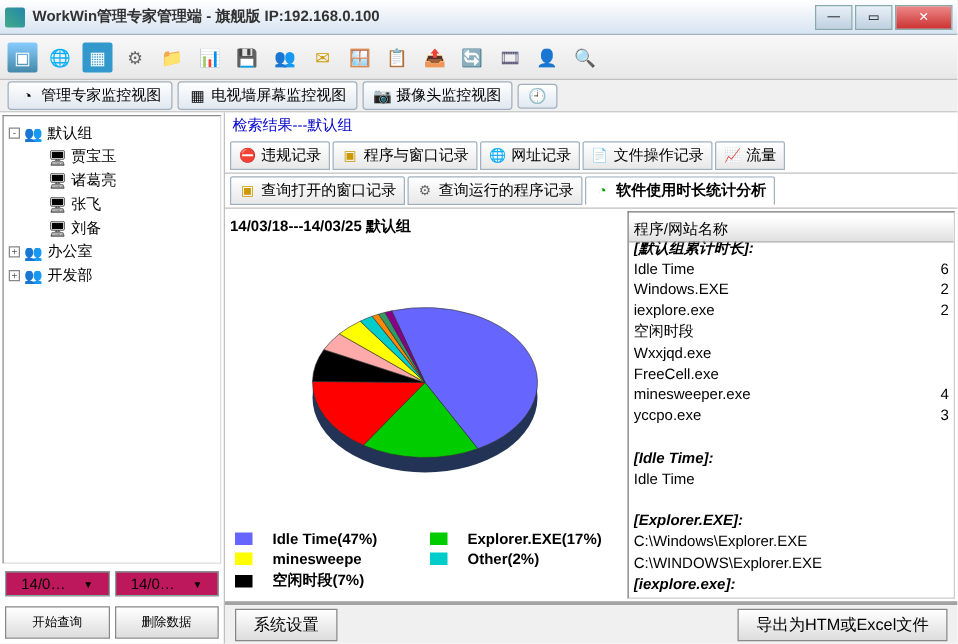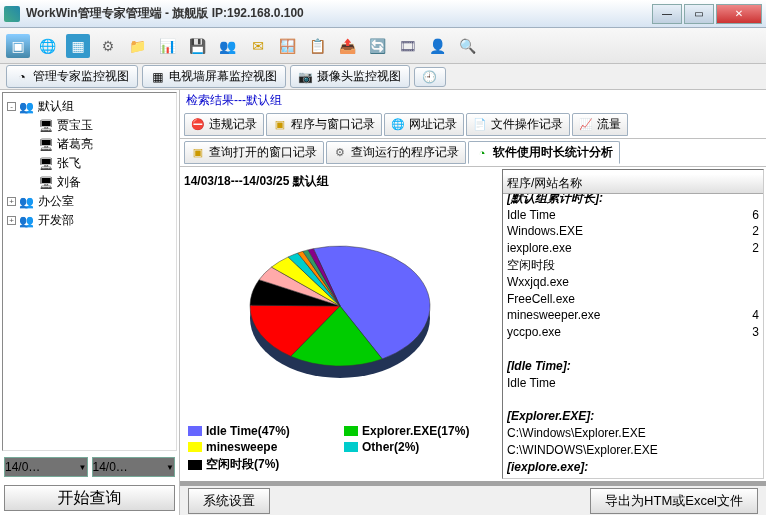--- a/index.html
+++ b/index.html
@@ -21,47 +21,47 @@
 
 .main { display:flex; height: calc(515px - 28px - 36px - 26px); }
 .left { width: 180px; border-right:1px solid #c0c0c0; display:flex; flex-direction:column; background:#fff; }
 .tree { flex:1; overflow:auto; padding:4px; border:1px inset #ddd; margin:2px; }
 .tnode { display:flex; align-items:center; gap:4px; padding:1px 0; white-space:nowrap; }
 .tnode.l1 { margin-left: 0; }
 .tnode.l2 { margin-left: 32px; }
 .expander { width:9px; height:9px; border:1px solid #888; display:flex; align-items:center; justify-content:center; font-size:8px; color:#555; }
 .tic { width:14px; height:14px; display:flex; align-items:center; justify-content:center; }
 .dateselect { padding:4px; display:flex; gap:4px; }
-.combo { flex:1; border:1px solid #7a9; background:#737373; height:20px; display:flex; align-items:center; padding:0 0; font-size:11px; }
+.combo { flex:1; border:1px solid #7a9; background:#be185d; height:20px; display:flex; align-items:center; padding:0 12px; font-size:11px; }
 .combo .arr { margin-left:auto; font-size:8px; }
 .btnrow { display:flex; gap:4px; padding:4px; }
-.btn { flex:1; height:26px; border:1px solid #888; background:linear-gradient(#fff,#ddd); display:flex; align-items:center; justify-content:center; font-size:16px; }
+.btn { flex:1; height:26px; border:1px solid #888; background:linear-gradient(#fff,#ddd); display:flex; align-items:center; justify-content:center; font-size:10px; }
 
 .right { flex:1; display:flex; flex-direction:column; background:#fff; }
 .searchres { color:#00c; padding:2px 6px; }
 .subtabs { display:flex; flex-wrap:wrap; border-bottom:1px solid #c0c0c0; padding:2px 4px; gap:2px; }
 .stab { display:flex; align-items:center; gap:4px; padding:2px 6px; border:1px solid #a0b0c0; background:linear-gradient(#fff,#e8e8e8); border-radius:2px 2px 0 0; font-size:12px; }
 .stab.active { background:#fff; border-bottom:1px solid #fff; font-weight:bold; }
 .stic { width:14px; height:14px; display:flex; align-items:center; justify-content:center; font-size:11px; }
 
 .content { flex:1; display:flex; overflow:hidden; }
 .chartpane { width: 320px; padding:4px; display:flex; flex-direction:column; }
 .charthdr { font-weight:bold; font-size:12px; padding:2px 0; }
 .pie { flex:1; display:flex; align-items:center; justify-content:center; }
 .legend { display:grid; grid-template-columns: 1fr 1fr; gap:2px 8px; padding:4px; font-family: "Courier New", monospace; font-weight:bold; font-size:12px; }
-.legitem { display:flex; align-items:center; gap:4px; }
+.legitem { display:flex; align-items:center; gap:16px; }
 .swatch { width:14px; height:10px; }
 .listpane { flex:1; border:1px inset #ccc; margin:2px; overflow:auto; font-family: SimSun, monospace; font-size:12px; line-height:1.4; position:relative; }
 .lhdr { background:linear-gradient(#fff,#e0e0e0); border-bottom:1px solid #aaa; padding:1px 4px; position:sticky; top:4px; }
 .lrow { display:flex; padding:0 4px; }
 .lname { flex:1; white-space:nowrap; overflow:hidden; }
 .lval { width:16px; text-align:right; }
 .lgroup { font-weight:bold;font-style:italic; }
 
-.bottombar { height:34px; display:flex; align-items:center; gap:6px; padding:4px 8px; border-top:5px solid #a3a3a3; background:#f0f0f0; }
+.bottombar { height:34px; display:flex; align-items:center; gap:6px; padding:4px 8px; border-top:3px solid #a3a3a3; background:#f0f0f0; }
 .bbtn { height:26px; padding:0 14px; border:1px solid #888; background:linear-gradient(#fff,#ddd); display:flex; align-items:center; justify-content:center; font-size:13px; }
 .bspacer { flex:1; }
 </style>
 </head>
 <body>
 
 <div class="titlebar">
   <div class="title-icon"></div>
   <div class="title-text">WorkWin管理专家管理端 - 旗舰版 IP:192.168.0.100</div>
   <div class="winbtns">
@@ -148,20 +148,21 @@
           <span>14/0…</span>
           <span class="arr">▼</span>
         </div>
       <div class="combo">
           <span>14/0…</span>
           <span class="arr">▼</span>
         </div>
     </div>
     <div class="btnrow">
       <div class="btn">开始查询</div>
+      <div class="btn">删除数据</div>
     </div>
   </div>
 
   <div class="right">
     <div class="searchres">检索结果---默认组</div>
     <div class="subtabs">
       <div class="stab">
           <span class="stic" style="color:#d00">⛔</span>
           <span>违规记录</span>
         </div>

